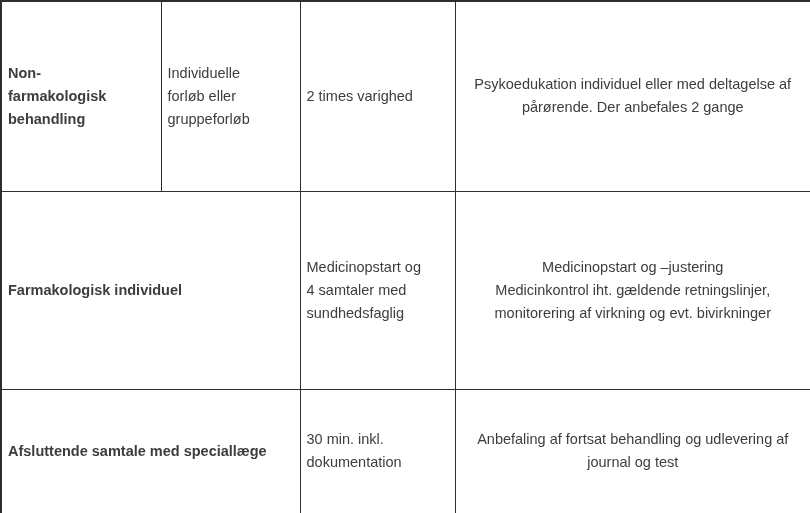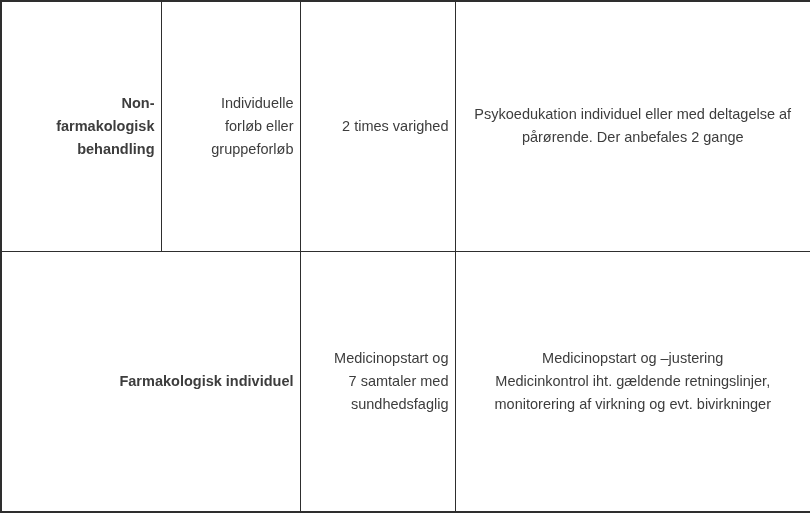--- a/index.html
+++ b/index.html
@@ -20,21 +20,21 @@
   table.tbl td{
     border:1px solid var(--border-color);
     vertical-align:middle;
     white-space:pre-line;
     padding:0 6px;
     overflow:hidden;
   }
   col.c1{width:160px} col.c2{width:139px} col.c3{width:155px} col.c4{width:356px}
   tr.r1{height:190px} tr.r2{height:198px} tr.r3{height:125px}
   td.bold{font-weight:700;}
-  td.center{text-align:right;margin-top:24px;}
+  td.center{text-align:left;margin-top:24px;}
   td.left{text-align:center;padding:0 18px 0 28px;}
 </style>
 </head>
 <body>
 
 <table class="tbl">
   <colgroup>
     <col class="c1">
       <col class="c2">
       <col class="c3">
@@ -47,19 +47,25 @@
 behandling</td>
       <td class="center">Individuelle
 forløb eller
 gruppeforløb</td>
       <td class="center">2 times varighed</td>
       <td class="left">Psykoedukation individuel eller med deltagelse af pårørende. Der anbefales 2 gange</td>
     </tr>
     <tr class="r2">
       <td colspan="2" class="bold center">Farmakologisk individuel</td>
       <td class="center">Medicinopstart og
-7 samtaler med
+4 samtaler med
 sundhedsfaglig</td>
       <td class="left">Medicinopstart og –justering
 Medicinkontrol iht. gældende retningslinjer, monitorering af virkning og evt. bivirkninger</td>
+    </tr>
+    <tr class="r3">
+      <td colspan="2" class="bold center">Afsluttende samtale med speciallæge</td>
+      <td class="center">30 min. inkl.
+dokumentation</td>
+      <td class="left">Anbefaling af fortsat behandling og udlevering af journal og test</td>
     </tr>
   </tbody>
 </table>
 
 </body></html>

